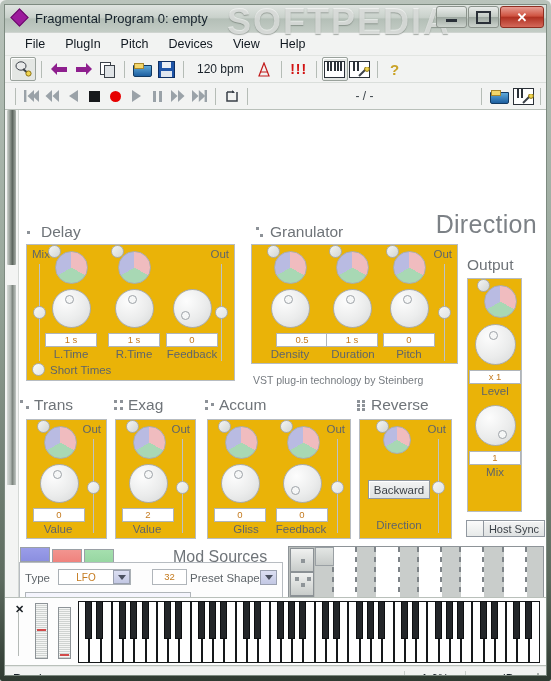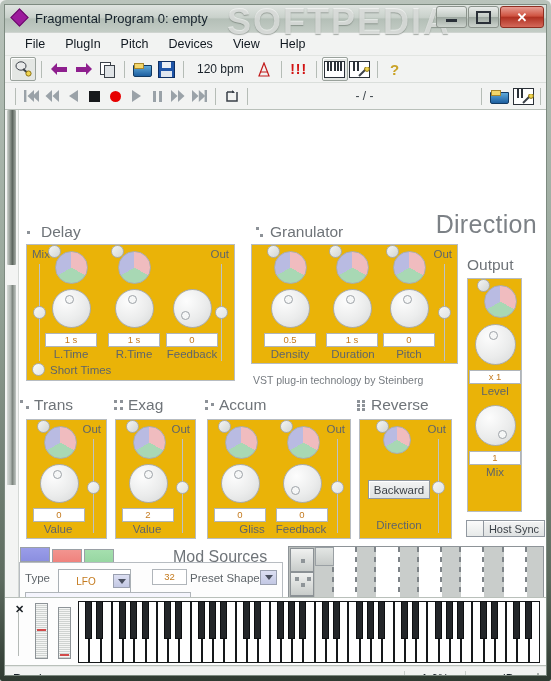--- a/index.html
+++ b/index.html
@@ -172,21 +172,21 @@
     box-shadow:inset 1px 1px 0 #fff;font-size:11.5px;color:#3c4248;
     display:flex;align-items:center;justify-content:center;box-sizing:border-box;
   }
   .vsteinberg{position:absolute;font-size:10.5px;color:#767b80;}
   
   .modtab{width:30px;height:15px;border:1px solid #9aa0a6;box-sizing:border-box;}
   .modtab.a{background:linear-gradient(180deg,#9a9de8,#8b8fe0);}
   .modtab.b{background:linear-gradient(180deg,#f2948f,#ef817c);}
   .modtab.c{background:linear-gradient(180deg,#a5dfae,#96d6a1);}
   .combo{
-    height:24px;border:1px solid #aab0b5;background:#fff;box-sizing:border-box;
+    height:16px;border:1px solid #aab0b5;background:#fff;box-sizing:border-box;
     display:flex;align-items:center;
   }
   .combo .val{flex:1;text-align:center;font-size:10px;color:#c47a1e;}
   .combo .arw{
     width:17px;height:14px;margin:0 0 0 0;
     background:linear-gradient(180deg,#dcdff2,#c3c8e4);border:1px solid #9aa0b0;
     box-sizing:border-box;display:flex;align-items:center;justify-content:center;
   }
   .caret{width:0;height:0;border-left:4px solid transparent;border-right:4px solid transparent;
     border-top:5px solid #4a5060;}
@@ -492,21 +492,21 @@
        </div>
 
        <div style="position:absolute;left:22px;top:6px;">
          <div class="pie">
                 <span class="dot"></span>
               </div>
        </div>
        <div class="knob" style="position:absolute;left:19px;top:44px;">
               <span class="ind"></span>
             </div>
-       <div class="vfield" style="position:absolute;left:12px;top:88px;">0.5</div>
+       <div class="vfield" style="position:absolute;left:24px;top:88px;">0.5</div>
        <div class="plabel" style="position:absolute;left:8px;top:103px;width:60px;">Density</div>
 
        <div style="position:absolute;left:84px;top:6px;">
          <div class="pie">
                 <span class="dot"></span>
               </div>
        </div>
        <div class="knob" style="position:absolute;left:81px;top:44px;">
               <span class="ind"></span>
             </div>
@@ -620,21 +620,21 @@
        </div>
        <div style="position:absolute;left:17px;top:6px;">
          <div class="pie">
                 <span class="dot"></span>
               </div>
        </div>
        <div class="knob" style="position:absolute;left:13px;top:44px;">
               <span class="ind"></span>
             </div>
        <div class="vfield" style="position:absolute;left:6px;top:88px;">0</div>
-       <div class="plabel" style="position:absolute;left:16px;top:103px;width:56px;">Gliss</div>
+       <div class="plabel" style="position:absolute;left:10px;top:103px;width:56px;">Gliss</div>
 
        <div style="position:absolute;left:79px;top:6px;">
          <div class="pie">
                 <span class="dot"></span>
               </div>
        </div>
        <div class="knob" style="position:absolute;left:75px;top:44px;">
               <span class="ind" style="left:7px;top:21px"></span>
             </div>
        <div class="vfield" style="position:absolute;left:68px;top:88px;">0</div>

